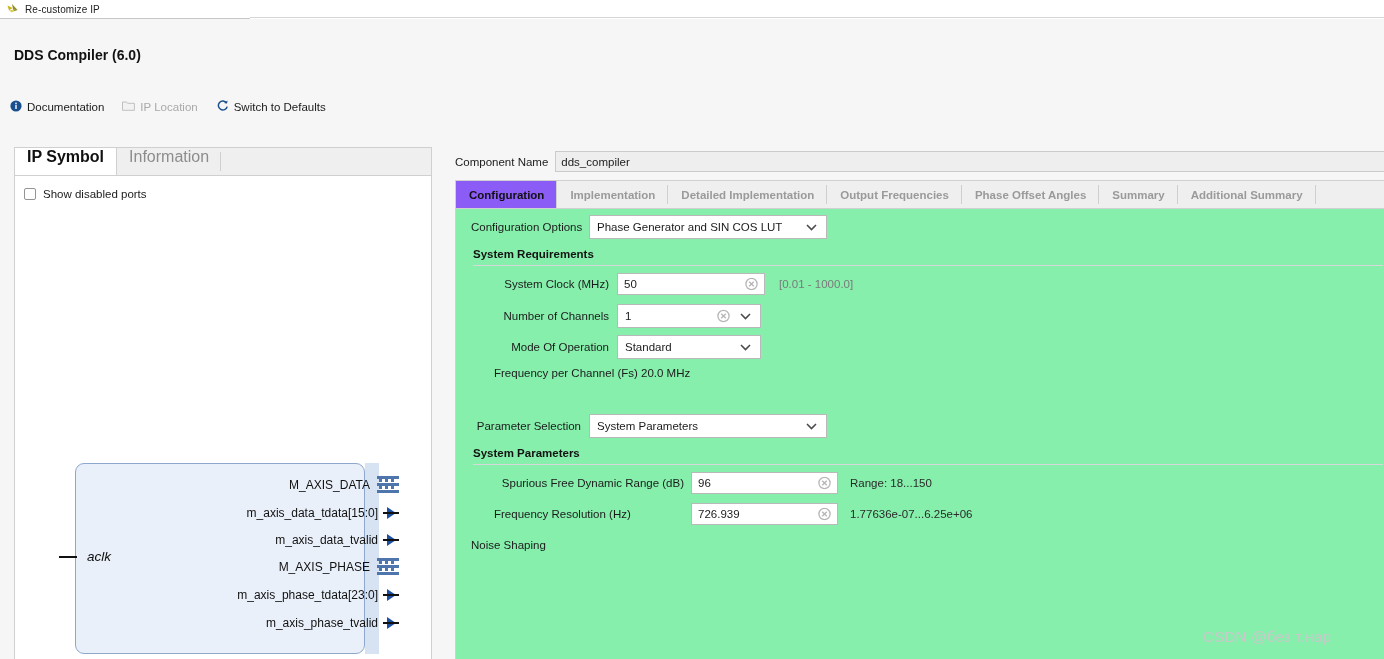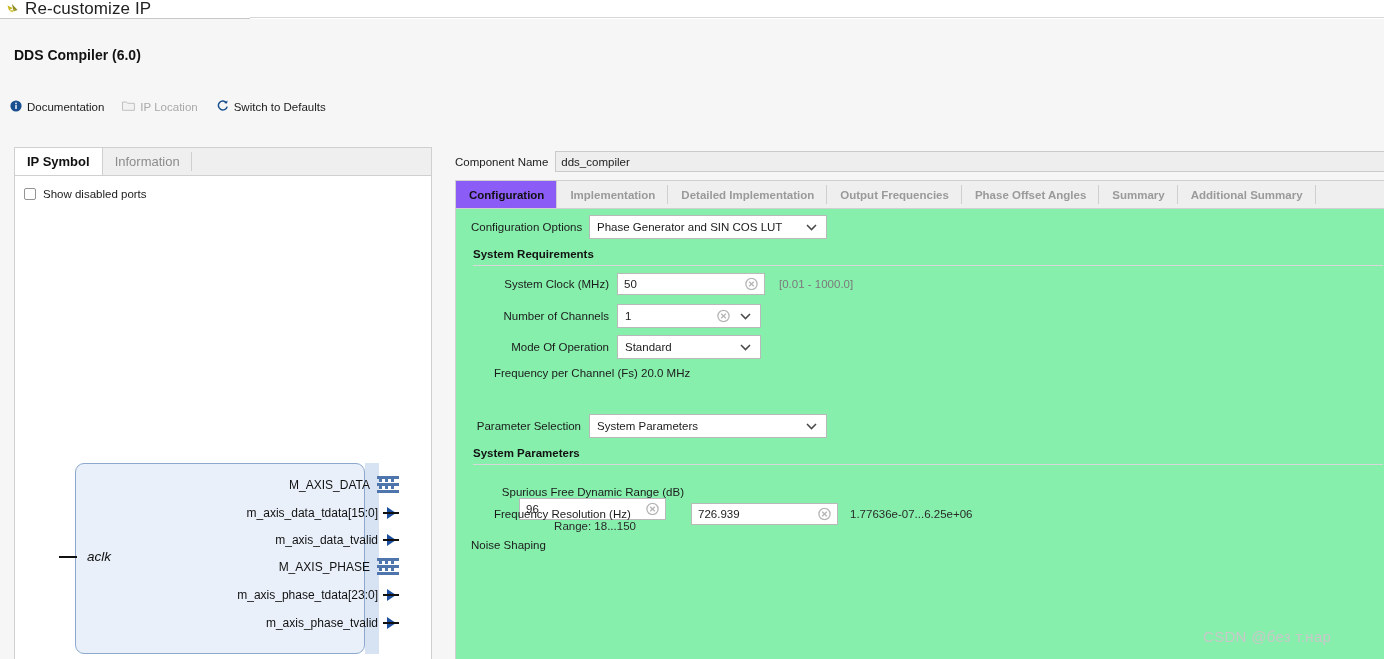--- a/index.html
+++ b/index.html
@@ -41,21 +41,21 @@
     background: #d6d6d6;
   }
   .app-icon {
     width: 14px; height: 14px;
     position: relative;
     margin-right: 5px;
     flex: 0 0 auto;
   }
   .app-icon svg { display: block; }
   .titlebar-text {
-    font-size: 17px;
+    font-size: 10px;
     color: #222222;
     letter-spacing: .1px;
   }
 
   
   .header {
     position: absolute;
     left: 0; top: 19px;
     width: 1384px; height: 110px;
     background: #f6f6f6;
@@ -115,23 +115,22 @@
   .lp-tabstrip {
     position: relative;
     height: 27px;
     background: #efefef;
     border-bottom: 1px solid #d0d0d0;
     display: flex;
     align-items: stretch;
   }
   .lp-tab {
     display: flex;
-    align-items: center;
     padding: 0 12px;
-    font-size: 13px;
+    font-size: 16px;
     color: #8c8c8c;
     background: #efefef;
     cursor: default;
     position: relative;
   }
   .lp-tab.active {
     background: #ffffff;
     color: #101010;
     font-weight: bold;
     border-right: 1px solid #d0d0d0;
@@ -685,21 +684,21 @@
               <svg width="11" height="7" viewBox="0 0 11 7">
                   <path d="M1 1 L5.5 5.6 L10 1" fill="none" stroke="#4a4a4a" stroke-width="1.5"></path>
                 </svg>
             </span>
           </div>
         </div>
 
         <div class="group-head" style="left:17px; top:238px;">System Parameters</div>
         <div class="group-rule" style="left:17px; top:255px; width:910px;"></div>
 
-        <div class="field-row" style="left:38px; top:277px;flex-direction:column;">
+        <div class="field-row" style="left:38px; top:263px;">
           <span class="flabel" style="width:190px;">Spurious Free Dynamic Range (dB)</span>
           <div class="textbox" style="width:147px; margin-left:7px;">
             <span>96</span>
             <span class="clear-ico">
               <svg width="13" height="13" viewBox="0 0 13 13">
                 <circle cx="6.5" cy="6.5" r="5.6" fill="none" stroke="#b5b5b5" stroke-width="1.3"></circle>
                 <path d="M4.2 4.2 L8.8 8.8 M8.8 4.2 L4.2 8.8" stroke="#b5b5b5" stroke-width="1.3"></path>
               </svg>
             </span>
           </div>

